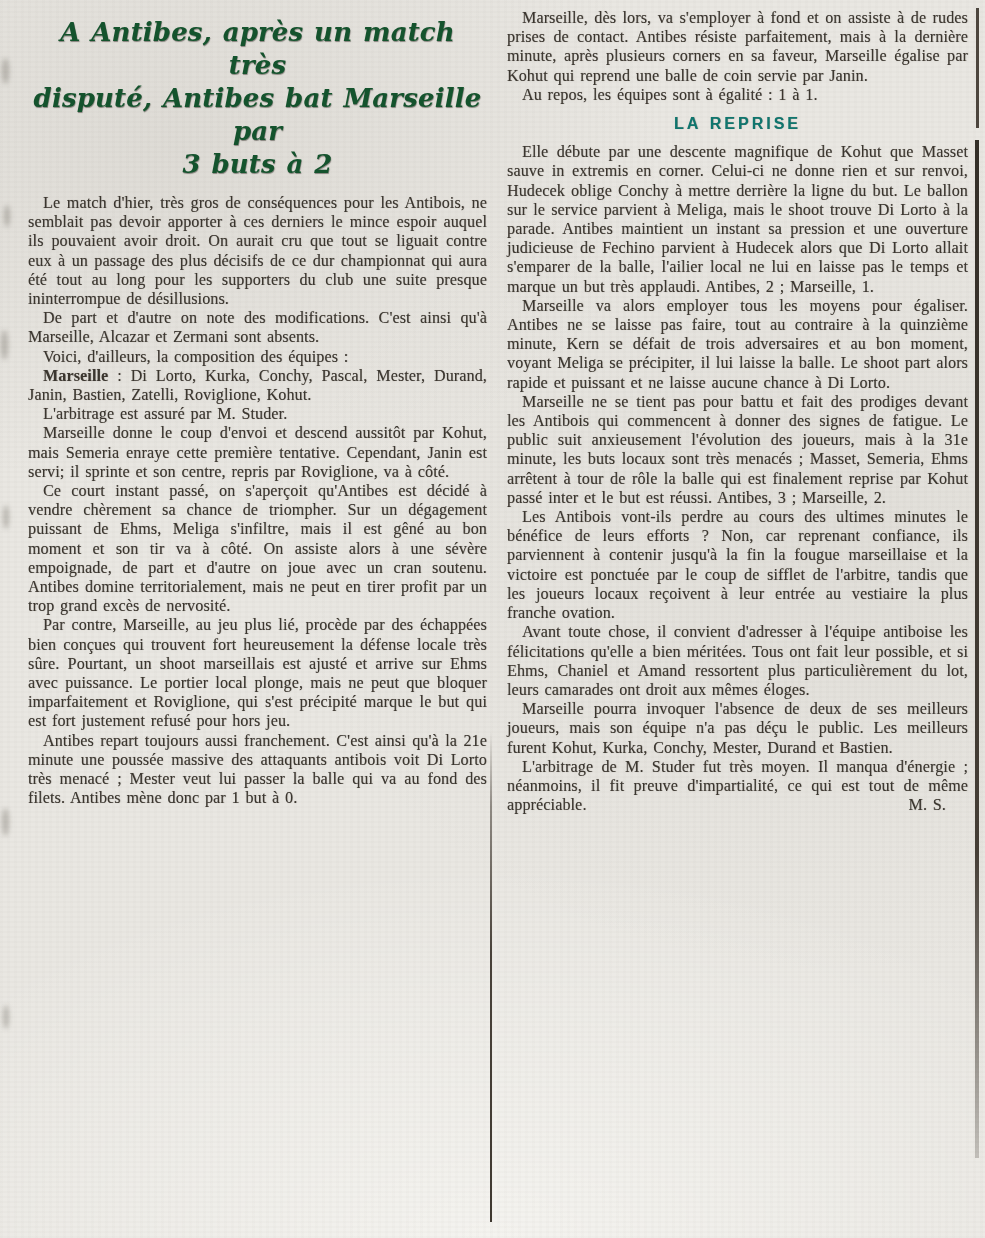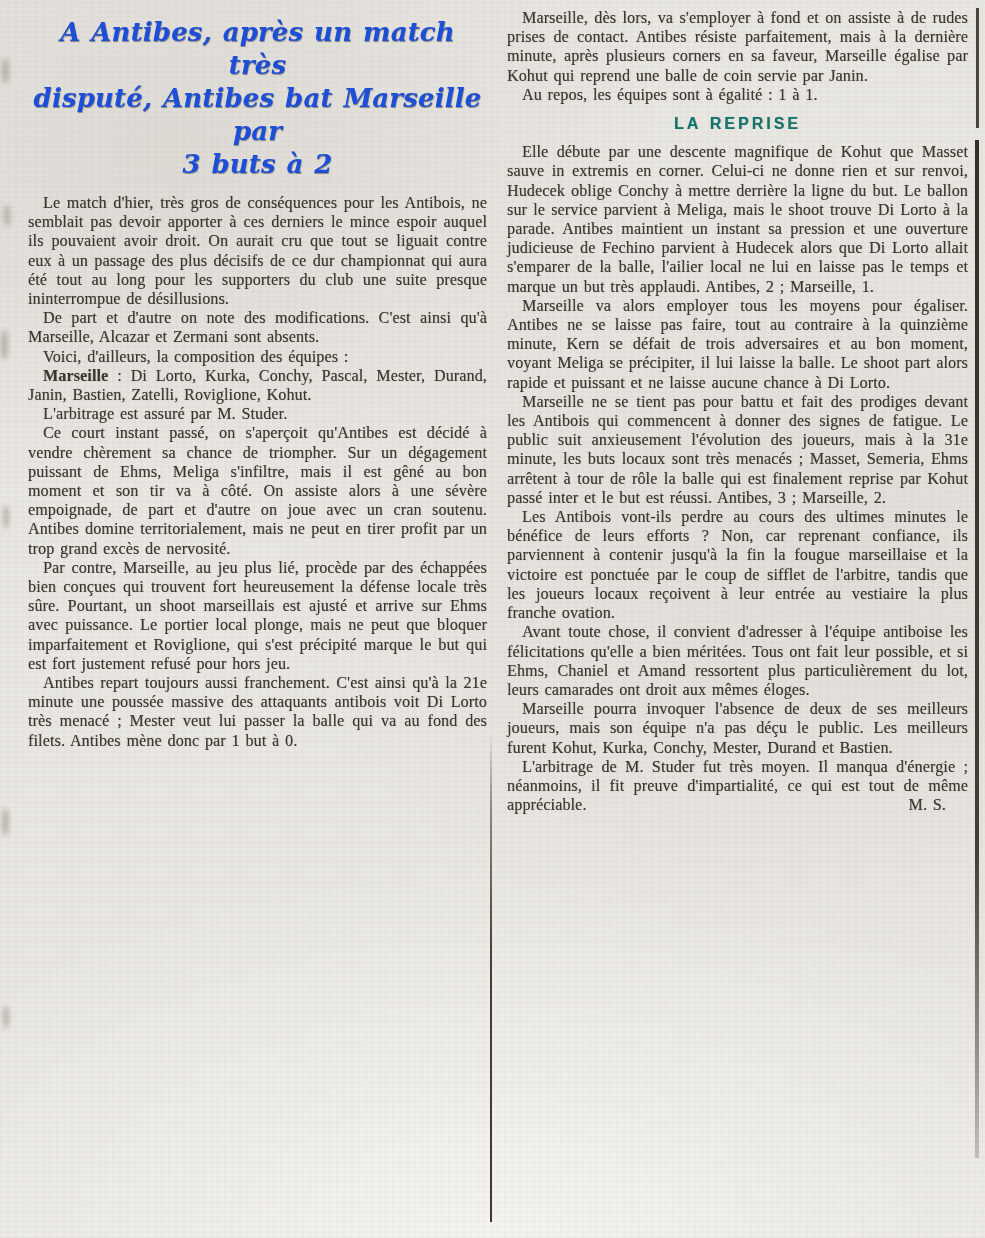--- a/index.html
+++ b/index.html
@@ -34,21 +34,21 @@
   .col-right { left:507px; width:461px; top:8px;  }
   .para { margin:0; text-indent:15px; }
   .headline {
     font-family:"DejaVu Serif", serif;
     font-style:italic;
     font-weight:bold;
     font-size:26px;
     line-height:33px;
     text-align:center;
     margin:4px 0 12px 0;
-    color:#1d4ed8;
+    color:#14532d;
     text-shadow:0.5px 0.5px 0.8px rgba(50,45,39,0.5);
   }
   .subhead {
     font-family:"Liberation Sans", sans-serif;
     font-weight:bold;
     font-size:16px;
     letter-spacing:3px;
     text-align:center;
     margin:10px 0 9px 0;
     color:#0f766e;
@@ -90,20 +90,21 @@
     <span>A Antibes, après un match très</span><br>
     <span>disputé, Antibes bat Marseille par</span><br>
     <span>3 buts à 2</span>
   </h1>
   <div>
       <p class="para">Le match d'hier, très gros de conséquences pour les Antibois, ne semblait pas devoir apporter à ces derniers le mince espoir auquel ils pouvaient avoir droit. On aurait cru que tout se liguait contre eux à un passage des plus décisifs de ce dur championnat qui aura été tout au long pour les supporters du club une suite presque ininterrompue de désillusions.</p>
       <p class="para">De part et d'autre on note des modifications. C'est ainsi qu'à Marseille, Alcazar et Zermani sont absents.</p>
       <p class="para">Voici, d'ailleurs, la composition des équipes :</p>
       <p class="para"><strong class="lead">Marseille</strong> : Di Lorto, Kurka, Conchy, Pascal, Mester, Durand, Janin, Bastien, Zatelli, Roviglione, Kohut.</p>
       <p class="para">L'arbitrage est assuré par M. Studer.</p>
+      <p class="para">Marseille donne le coup d'envoi et descend aussitôt par Kohut, mais Semeria enraye cette première tentative. Cependant, Janin est servi; il sprinte et son centre, repris par Roviglione, va à côté.</p>
       <p class="para">Ce court instant passé, on s'aperçoit qu'Antibes est décidé à vendre chèrement sa chance de triompher. Sur un dégagement puissant de Ehms, Meliga s'infiltre, mais il est gêné au bon moment et son tir va à côté. On assiste alors à une sévère empoignade, de part et d'autre on joue avec un cran soutenu. Antibes domine territorialement, mais ne peut en tirer profit par un trop grand excès de nervosité.</p>
       <p class="para">Par contre, Marseille, au jeu plus lié, procède par des échappées bien conçues qui trouvent fort heureusement la défense locale très sûre. Pourtant, un shoot marseillais est ajusté et arrive sur Ehms avec puissance. Le portier local plonge, mais ne peut que bloquer imparfaitement et Roviglione, qui s'est précipité marque le but qui est fort justement refusé pour hors jeu.</p>
       <p class="para">Antibes repart toujours aussi franchement. C'est ainsi qu'à la 21e minute une poussée massive des attaquants antibois voit Di Lorto très menacé ; Mester veut lui passer la balle qui va au fond des filets. Antibes mène donc par 1 but à 0.</p>
     </div>
 </div>
 
 <div class="col col-right">
   <div>
       <p class="para">Marseille, dès lors, va s'employer à fond et on assiste à de rudes prises de contact. Antibes résiste parfaitement, mais à la dernière minute, après plusieurs corners en sa faveur, Marseille égalise par Kohut qui reprend une balle de coin servie par Janin.</p>
       <p class="para">Au repos, les équipes sont à égalité : 1 à 1.</p>

